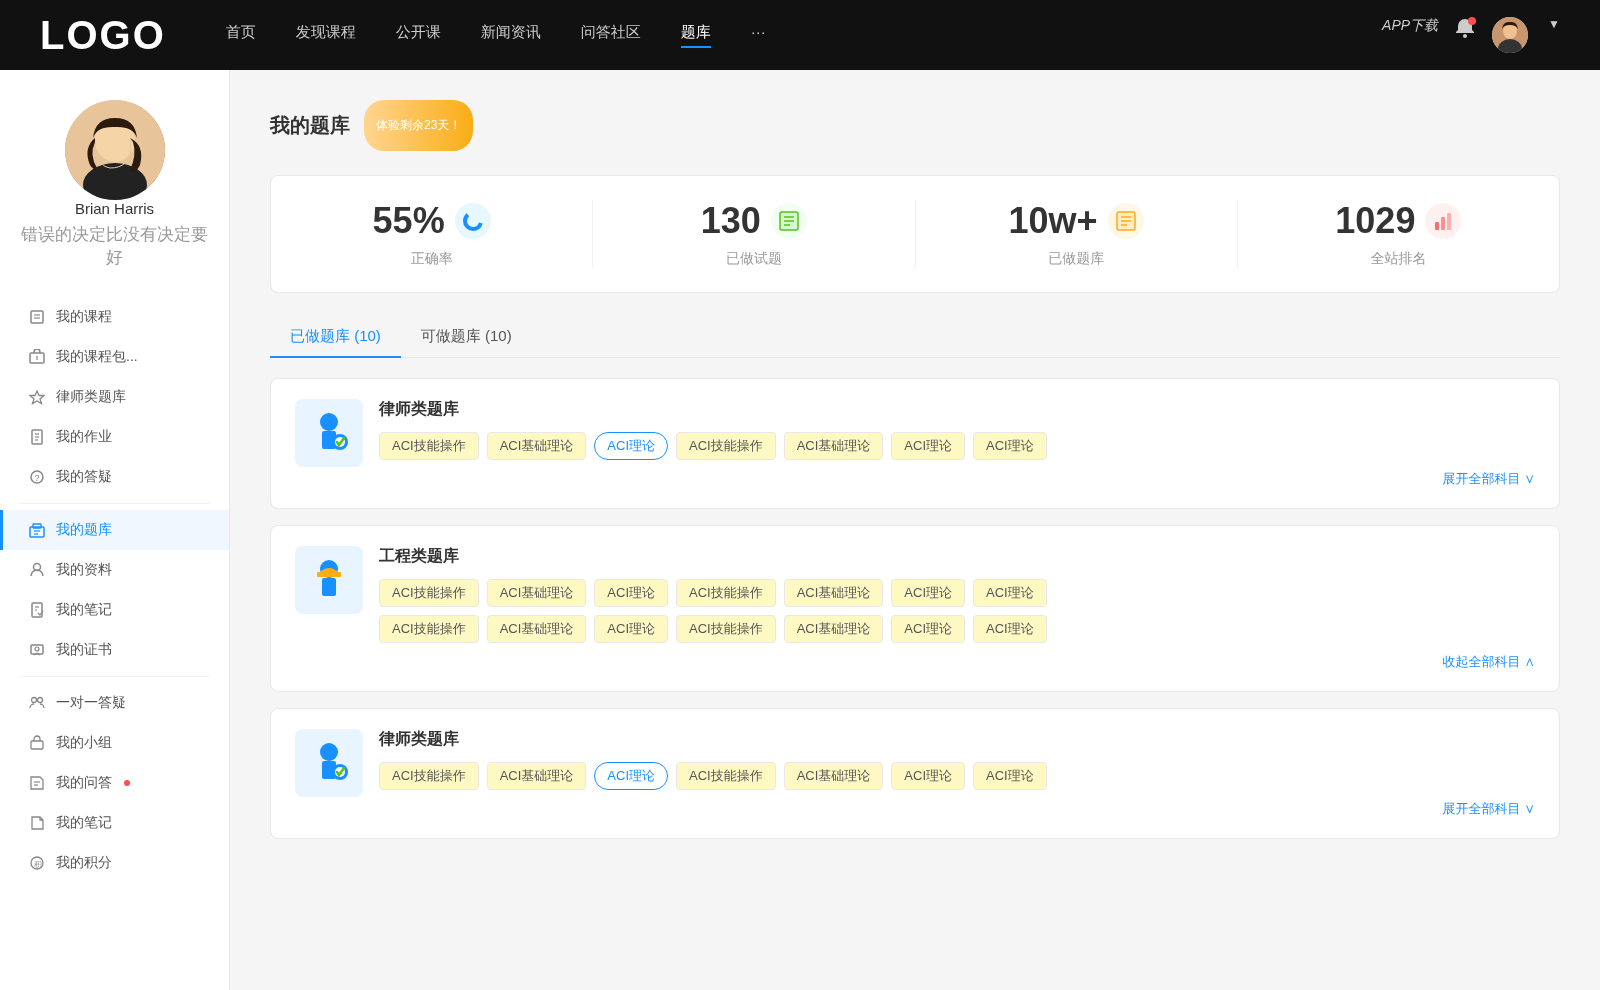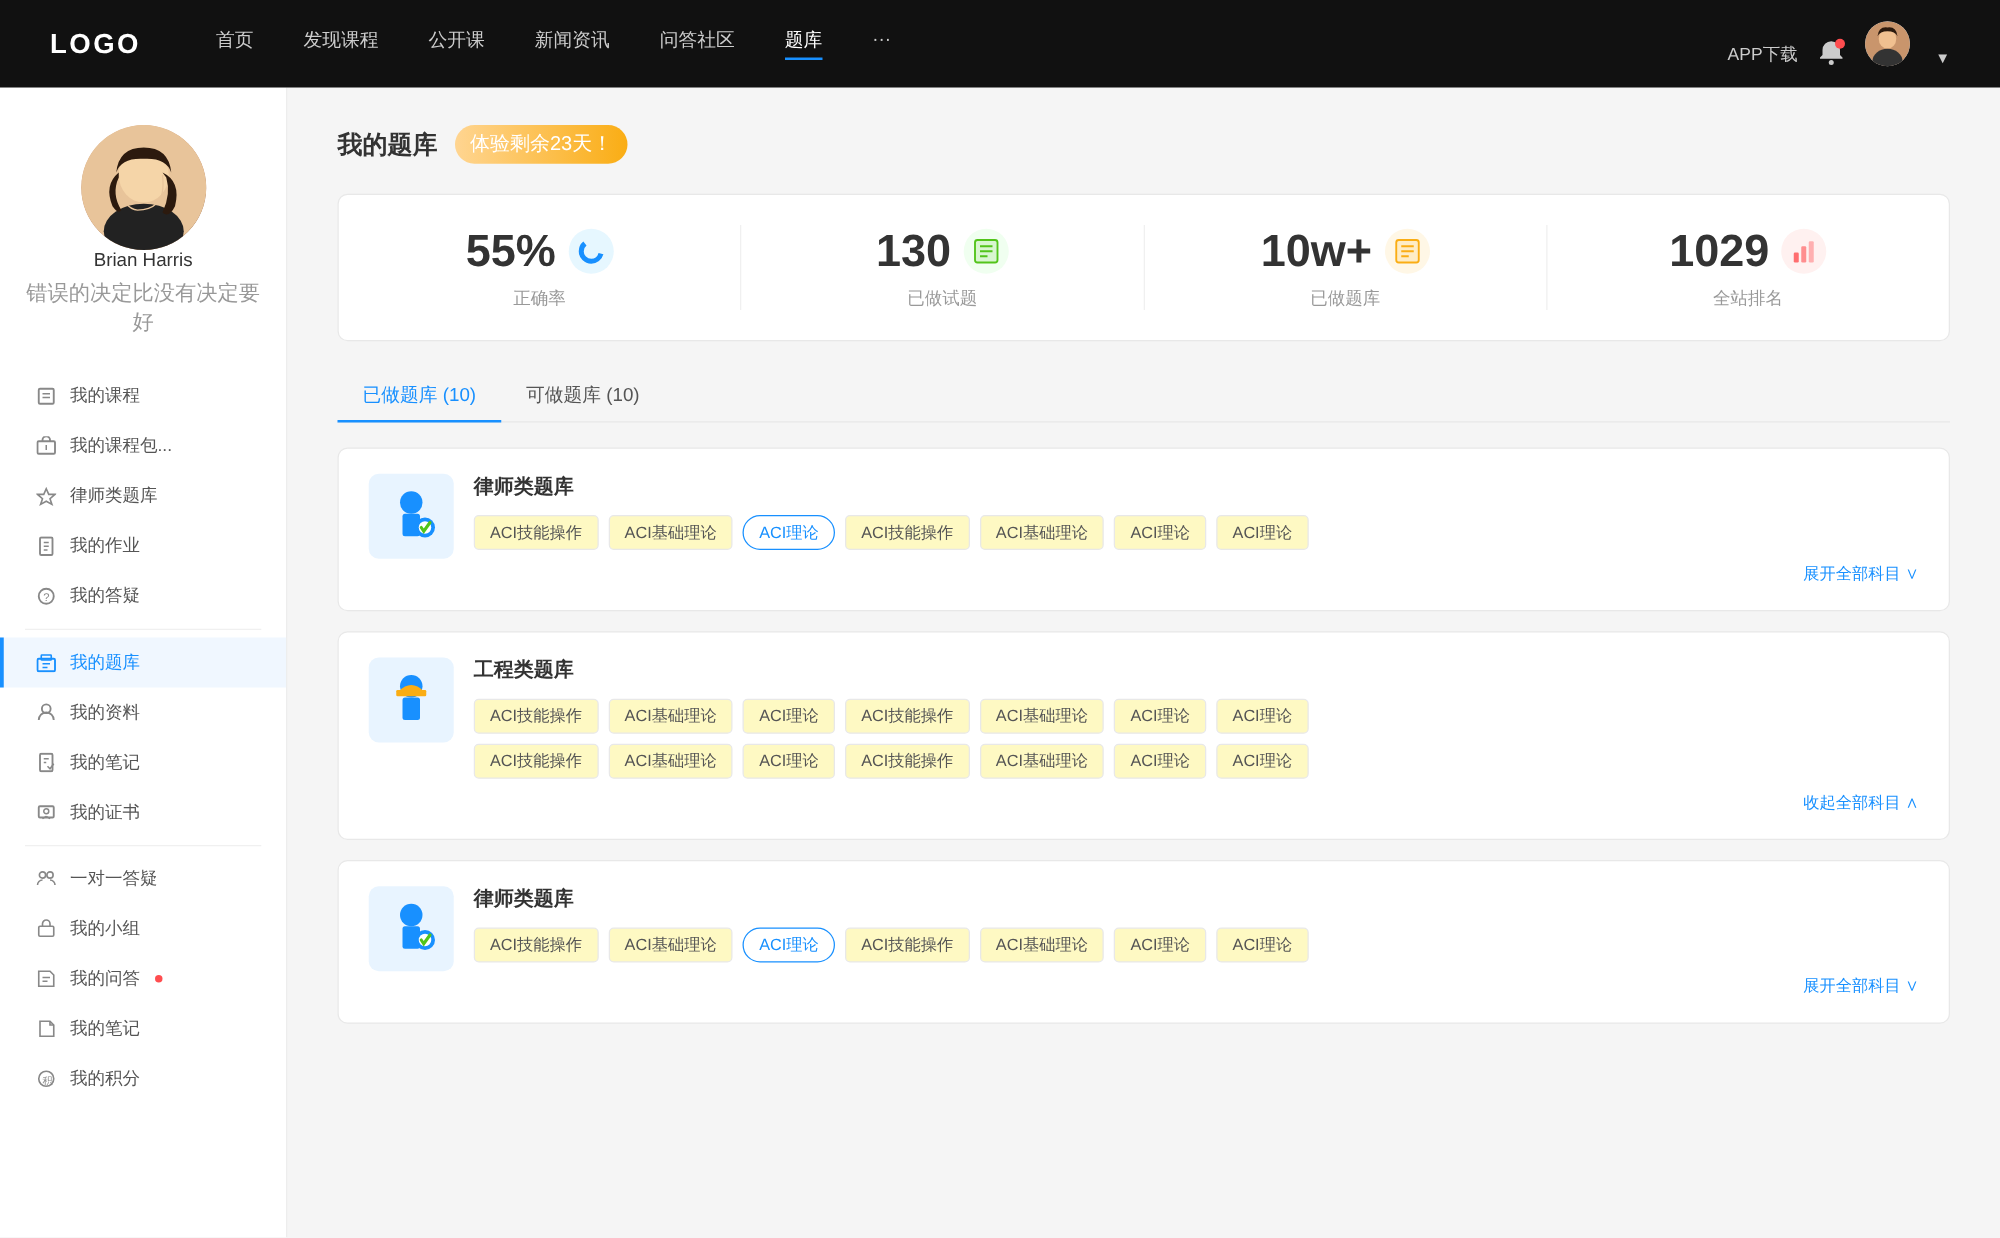--- a/index.html
+++ b/index.html
@@ -3,25 +3,25 @@
   <meta charset="utf-8">
   <style>
     * { margin: 0; padding: 0; box-sizing: border-box; }
     body { font-family: "PingFang SC", "Microsoft YaHei", sans-serif; background: #f5f5f5; width: 1600px; height: 990px; overflow: hidden; }
 
     
     .navbar {
       width: 100%; height: 70px; background: #111; display: flex; align-items: center;
       padding: 0 40px; position: relative; z-index: 10;
     }
-    .nav-logo { color: #fff; font-size: 22px; font-weight: bold; letter-spacing: 2px; margin-right: 60px; }
+    .nav-logo { color: #fff; font-size: 40px; font-weight: bold; letter-spacing: 2px; margin-right: 60px; }
     .nav-links { display: flex; gap: 40px; flex: 1; }
     .nav-link { color: #ccc; font-size: 15px; cursor: pointer; text-decoration: none; }
     .nav-link.active { color: #fff; border-bottom: 2px solid #1890ff; padding-bottom: 4px; }
-    .nav-right { display: flex; align-items: flex-end; gap: 16px; margin-left: auto; }
+    .nav-right { display: flex; align-items: flex-start; gap: 16px; margin-left: auto; font-style: italic; }
     .nav-app-dl { color: #ccc; font-size: 14px; cursor: pointer; }
     .nav-bell { position: relative; cursor: pointer; }
     .nav-bell-icon { width: 22px; height: 22px; }
     .nav-bell-dot { width: 8px; height: 8px; background: #ff4d4f; border-radius: 50%; position: absolute; top: 0; right: 0; }
     .nav-avatar { width: 36px; height: 36px; border-radius: 50%; background: #ccc; overflow: hidden; cursor: pointer; }
     .nav-dropdown-icon { color: #ccc; font-size: 12px; cursor: pointer; margin-left: 4px; }
 
     
     .layout { display: flex; height: calc(990px - 70px); }
 
@@ -56,21 +56,21 @@
     .dot-badge { width: 6px; height: 6px; background: #ff4d4f; border-radius: 50%; margin-left: 2px; }
 
     
     .main { flex: 1; padding: 30px 40px; overflow-y: auto; background: #f5f5f5; }
 
     
     .page-header { display: flex; align-items: center; gap: 14px; margin-bottom: 24px; }
     .page-title { font-size: 20px; font-weight: 600; color: #333; }
     .trial-badge {
       background: linear-gradient(90deg, #ffd591, #faad14);
-      color: #fff; font-size: 16px; padding: 5px 12px; border-radius: 20px;
+      color: #fff; font-size: 12px; padding: 17px 12px; border-radius: 20px;
     }
 
     
     .stats-row {
       display: flex; background: #fff; border-radius: 8px; margin-bottom: 24px;
       padding: 24px 0; border: 1px solid #e8e8e8;
     }
     .stat-item {
       flex: 1; display: flex; flex-direction: column; align-items: center;
       border-right: 1px solid #f0f0f0; padding: 0 20px;

